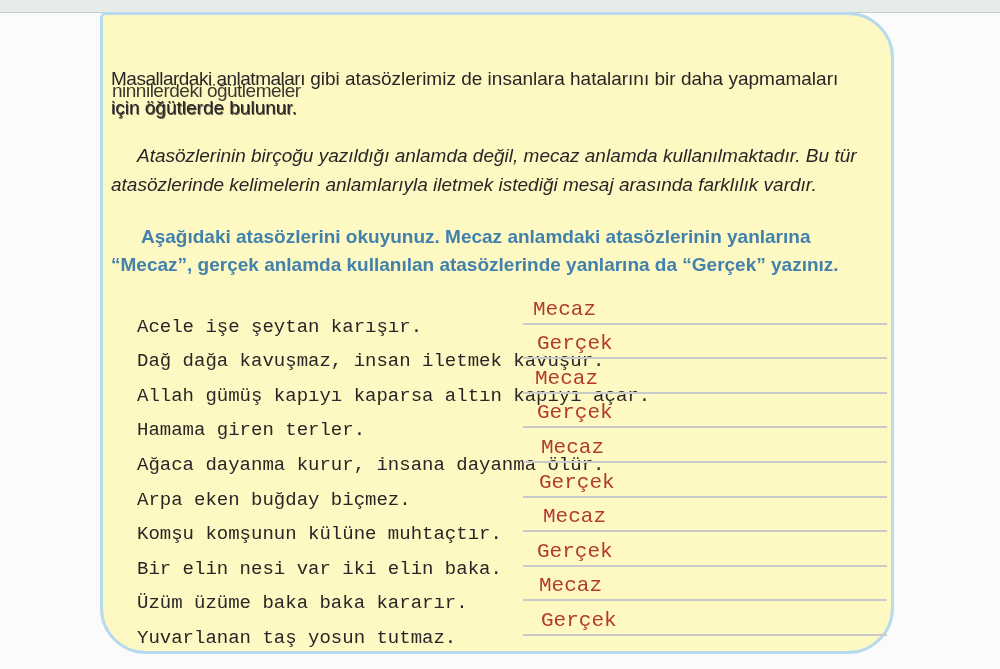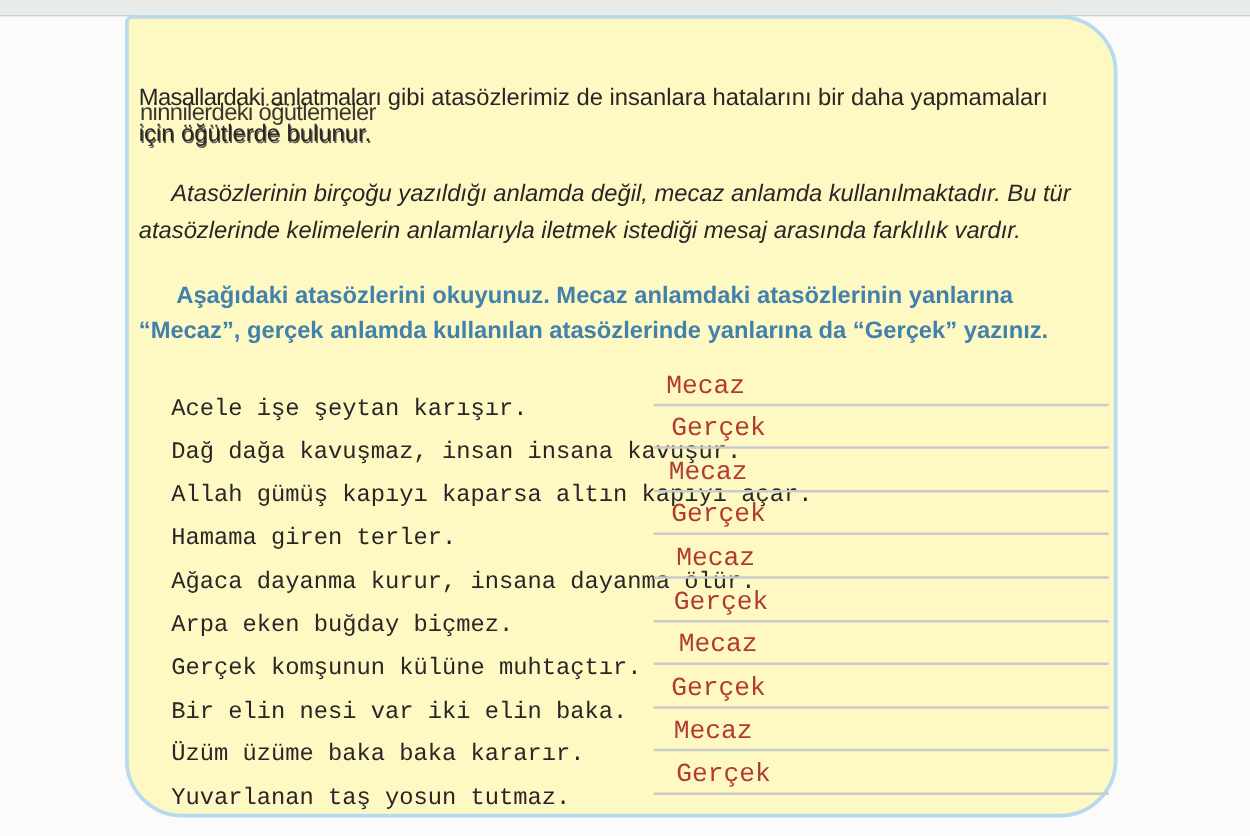--- a/index.html
+++ b/index.html
@@ -79,21 +79,21 @@
   <div class="prov-list">
 
       <div class="prov-row">
         <span class="prov-text">Acele işe şeytan karışır.</span>
         <span class="answer-line">
           <span class="answer-text" style="padding-left: 10px;">Mecaz</span>
         </span>
       </div>
 
       <div class="prov-row">
-        <span class="prov-text">Dağ dağa kavuşmaz, insan insana kavuşur.</span>
+        <span class="prov-text">Dağ dağa kavuşmaz, insan iletmek kavuşur.</span>
         <span class="answer-line">
           <span class="answer-text" style="padding-left: 14px;">Gerçek</span>
         </span>
       </div>
 
       <div class="prov-row">
         <span class="prov-text">Allah gümüş kapıyı kaparsa altın kapıyı açar.</span>
         <span class="answer-line">
           <span class="answer-text" style="padding-left: 12px;">Mecaz</span>
         </span>
@@ -114,21 +114,21 @@
       </div>
 
       <div class="prov-row">
         <span class="prov-text">Arpa eken buğday biçmez.</span>
         <span class="answer-line">
           <span class="answer-text" style="padding-left: 16px;">Gerçek</span>
         </span>
       </div>
 
       <div class="prov-row">
-        <span class="prov-text">Gerçek komşunun külüne muhtaçtır.</span>
+        <span class="prov-text">Komşu komşunun külüne muhtaçtır.</span>
         <span class="answer-line">
           <span class="answer-text" style="padding-left: 20px;">Mecaz</span>
         </span>
       </div>
 
       <div class="prov-row">
         <span class="prov-text">Bir elin nesi var iki elin baka.</span>
         <span class="answer-line">
           <span class="answer-text" style="padding-left: 14px;">Gerçek</span>
         </span>

